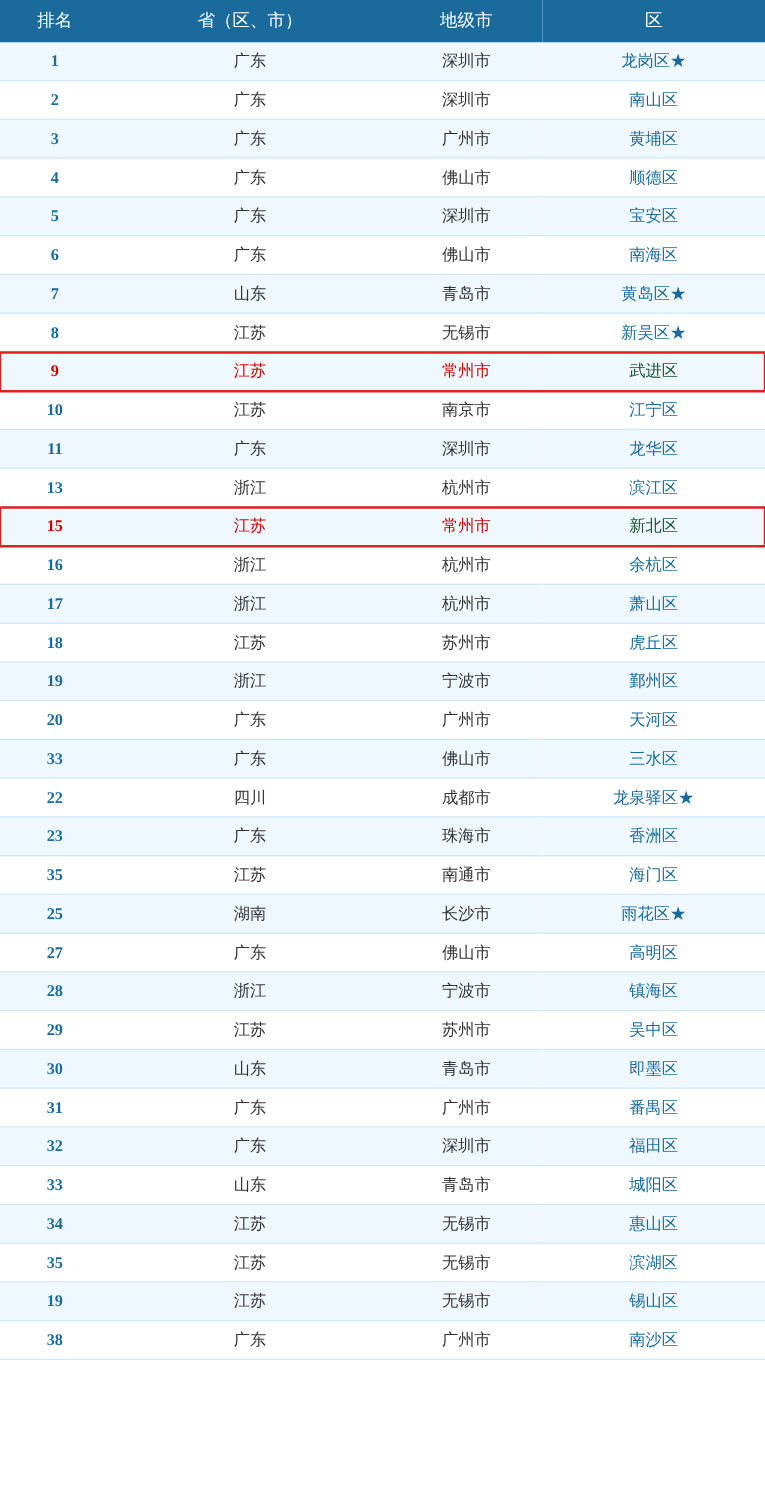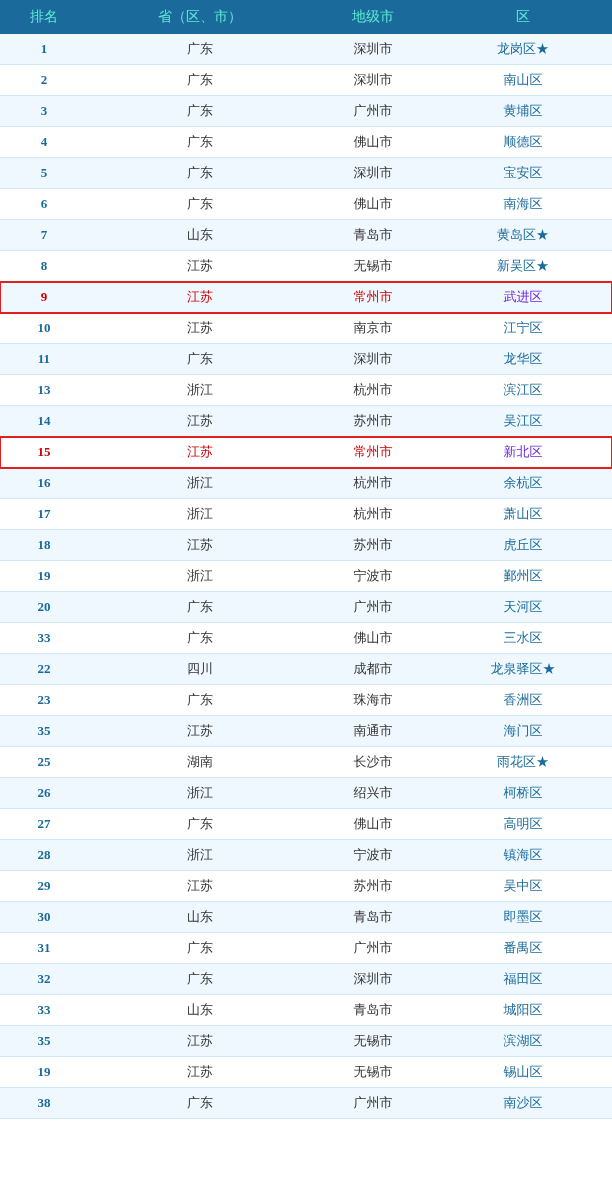--- a/index.html
+++ b/index.html
@@ -8,21 +8,21 @@
       font-size: 13px;
       background: #fff;
       width: 612px;
     }
     table {
       width: 612px;
       border-collapse: collapse;
     }
     thead tr {
       background: #1a6b9c;
-      color: #5eead4;
+      color: #ffffff;
     }
     thead th {
       padding: 8px 4px;
       text-align: center;
       font-weight: normal;
       font-size: 14px;
     }
     tbody tr {
       border-bottom: 1px solid #d0e8f5;
     }
@@ -49,21 +49,21 @@
       outline: 2px solid #e02020;
       outline-offset: -1px;
     }
     tr.highlighted td {
       color: #c00;
     }
     tr.highlighted td:first-child {
       color: #c00;
     }
     tr.highlighted td:last-child {
-      color: #6d28d9;
+      color: #14532d;
     }
     .star {
       color: #1a6b9c;
     }
   </style>
 </head>
 <body>
 
 <table>
   <thead>
@@ -140,26 +140,20 @@
         <td>广东</td>
         <td>深圳市</td>
         <td>龙华区</td>
       </tr>
       <tr>
         <td>13</td>
         <td>浙江</td>
         <td>杭州市</td>
         <td>滨江区</td>
       </tr>
-      <tr>
-        <td>14</td>
-        <td>江苏</td>
-        <td>苏州市</td>
-        <td>吴江区</td>
-      </tr>
       <tr class="highlighted">
         <td>15</td>
         <td>江苏</td>
         <td>常州市</td>
         <td>新北区</td>
       </tr>
       <tr>
         <td>16</td>
         <td>浙江</td>
         <td>杭州市</td>
@@ -213,26 +207,20 @@
         <td>南通市</td>
         <td>海门区</td>
       </tr>
       <tr>
         <td>25</td>
         <td>湖南</td>
         <td>长沙市</td>
         <td>雨花区<span class="star">★</span></td>
       </tr>
       <tr>
-        <td>26</td>
-        <td>浙江</td>
-        <td>绍兴市</td>
-        <td>柯桥区</td>
-      </tr>
-      <tr>
         <td>27</td>
         <td>广东</td>
         <td>佛山市</td>
         <td>高明区</td>
       </tr>
       <tr>
         <td>28</td>
         <td>浙江</td>
         <td>宁波市</td>
         <td>镇海区</td>
@@ -261,20 +249,26 @@
         <td>深圳市</td>
         <td>福田区</td>
       </tr>
       <tr>
         <td>33</td>
         <td>山东</td>
         <td>青岛市</td>
         <td>城阳区</td>
       </tr>
       <tr>
+        <td>34</td>
+        <td>江苏</td>
+        <td>无锡市</td>
+        <td>惠山区</td>
+      </tr>
+      <tr>
         <td>35</td>
         <td>江苏</td>
         <td>无锡市</td>
         <td>滨湖区</td>
       </tr>
       <tr>
         <td>19</td>
         <td>江苏</td>
         <td>无锡市</td>
         <td>锡山区</td>

